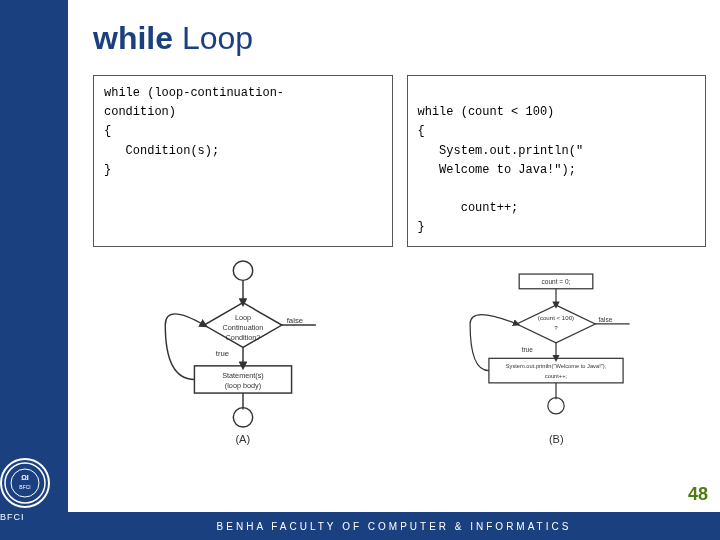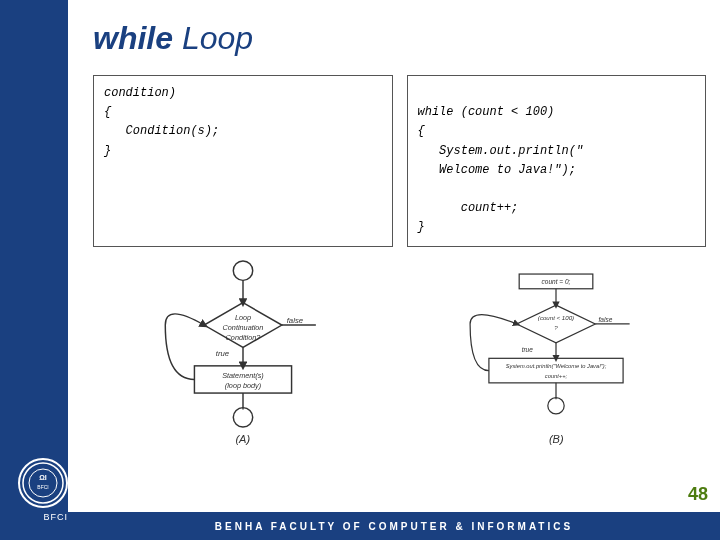--- a/index.html
+++ b/index.html
@@ -15,21 +15,21 @@
 
     
     .left-sidebar {
       position: absolute;
       left: 0; top: 0;
       width: 68px;
       height: 540px;
       background: #1a4080;
       display: flex;
       flex-direction: column;
-      align-items: flex-end;
+      align-items: flex-start;
       justify-content: flex-end;
       padding-bottom: 10px;
     }
 
     .logo-area {
       width: 50px;
       height: 50px;
       border: 2px solid #fff;
       border-radius: 50%;
       display: flex;
@@ -55,32 +55,30 @@
       display: flex;
       align-items: center;
       justify-content: center;
     }
 
     .bottom-bar-text {
       color: #ffffff;
       font-size: 10px;
       letter-spacing: 3px;
       text-transform: uppercase;
-      font-weight: bold;
     }
 
     
     .main-content {
       position: absolute;
       left: 68px; top: 0;
       right: 0;
       bottom: 28px;
       background: #ffffff;
       padding: 20px 14px 10px 25px;
-      font-style: italic;
     }
 
     
     .page-title {
       font-size: 32px;
       font-weight: bold;
       color: #1a4080;
       margin-bottom: 18px;
       font-family: Arial, sans-serif;
     }
@@ -179,20 +177,21 @@
 </div>
 
 <div class="main-content">
   <div class="page-title">
     <span style="font-weight:bold;">while</span><span class="loop"> Loop</span>
   </div>
 
   <div class="code-boxes">
 
     <div class="code-box">
+      <div class="code-line">while (loop-continuation-</div>
       <div class="code-line">condition)</div>
       <div class="code-line">{</div>
       <div class="code-line">   Condition(s);</div>
       <div class="code-line">}</div>
     </div>
 
     <div class="code-box">
       <div class="code-line">&nbsp;</div>
       <div class="code-line">while (count &lt; 100)</div>
       <div class="code-line">{</div>

